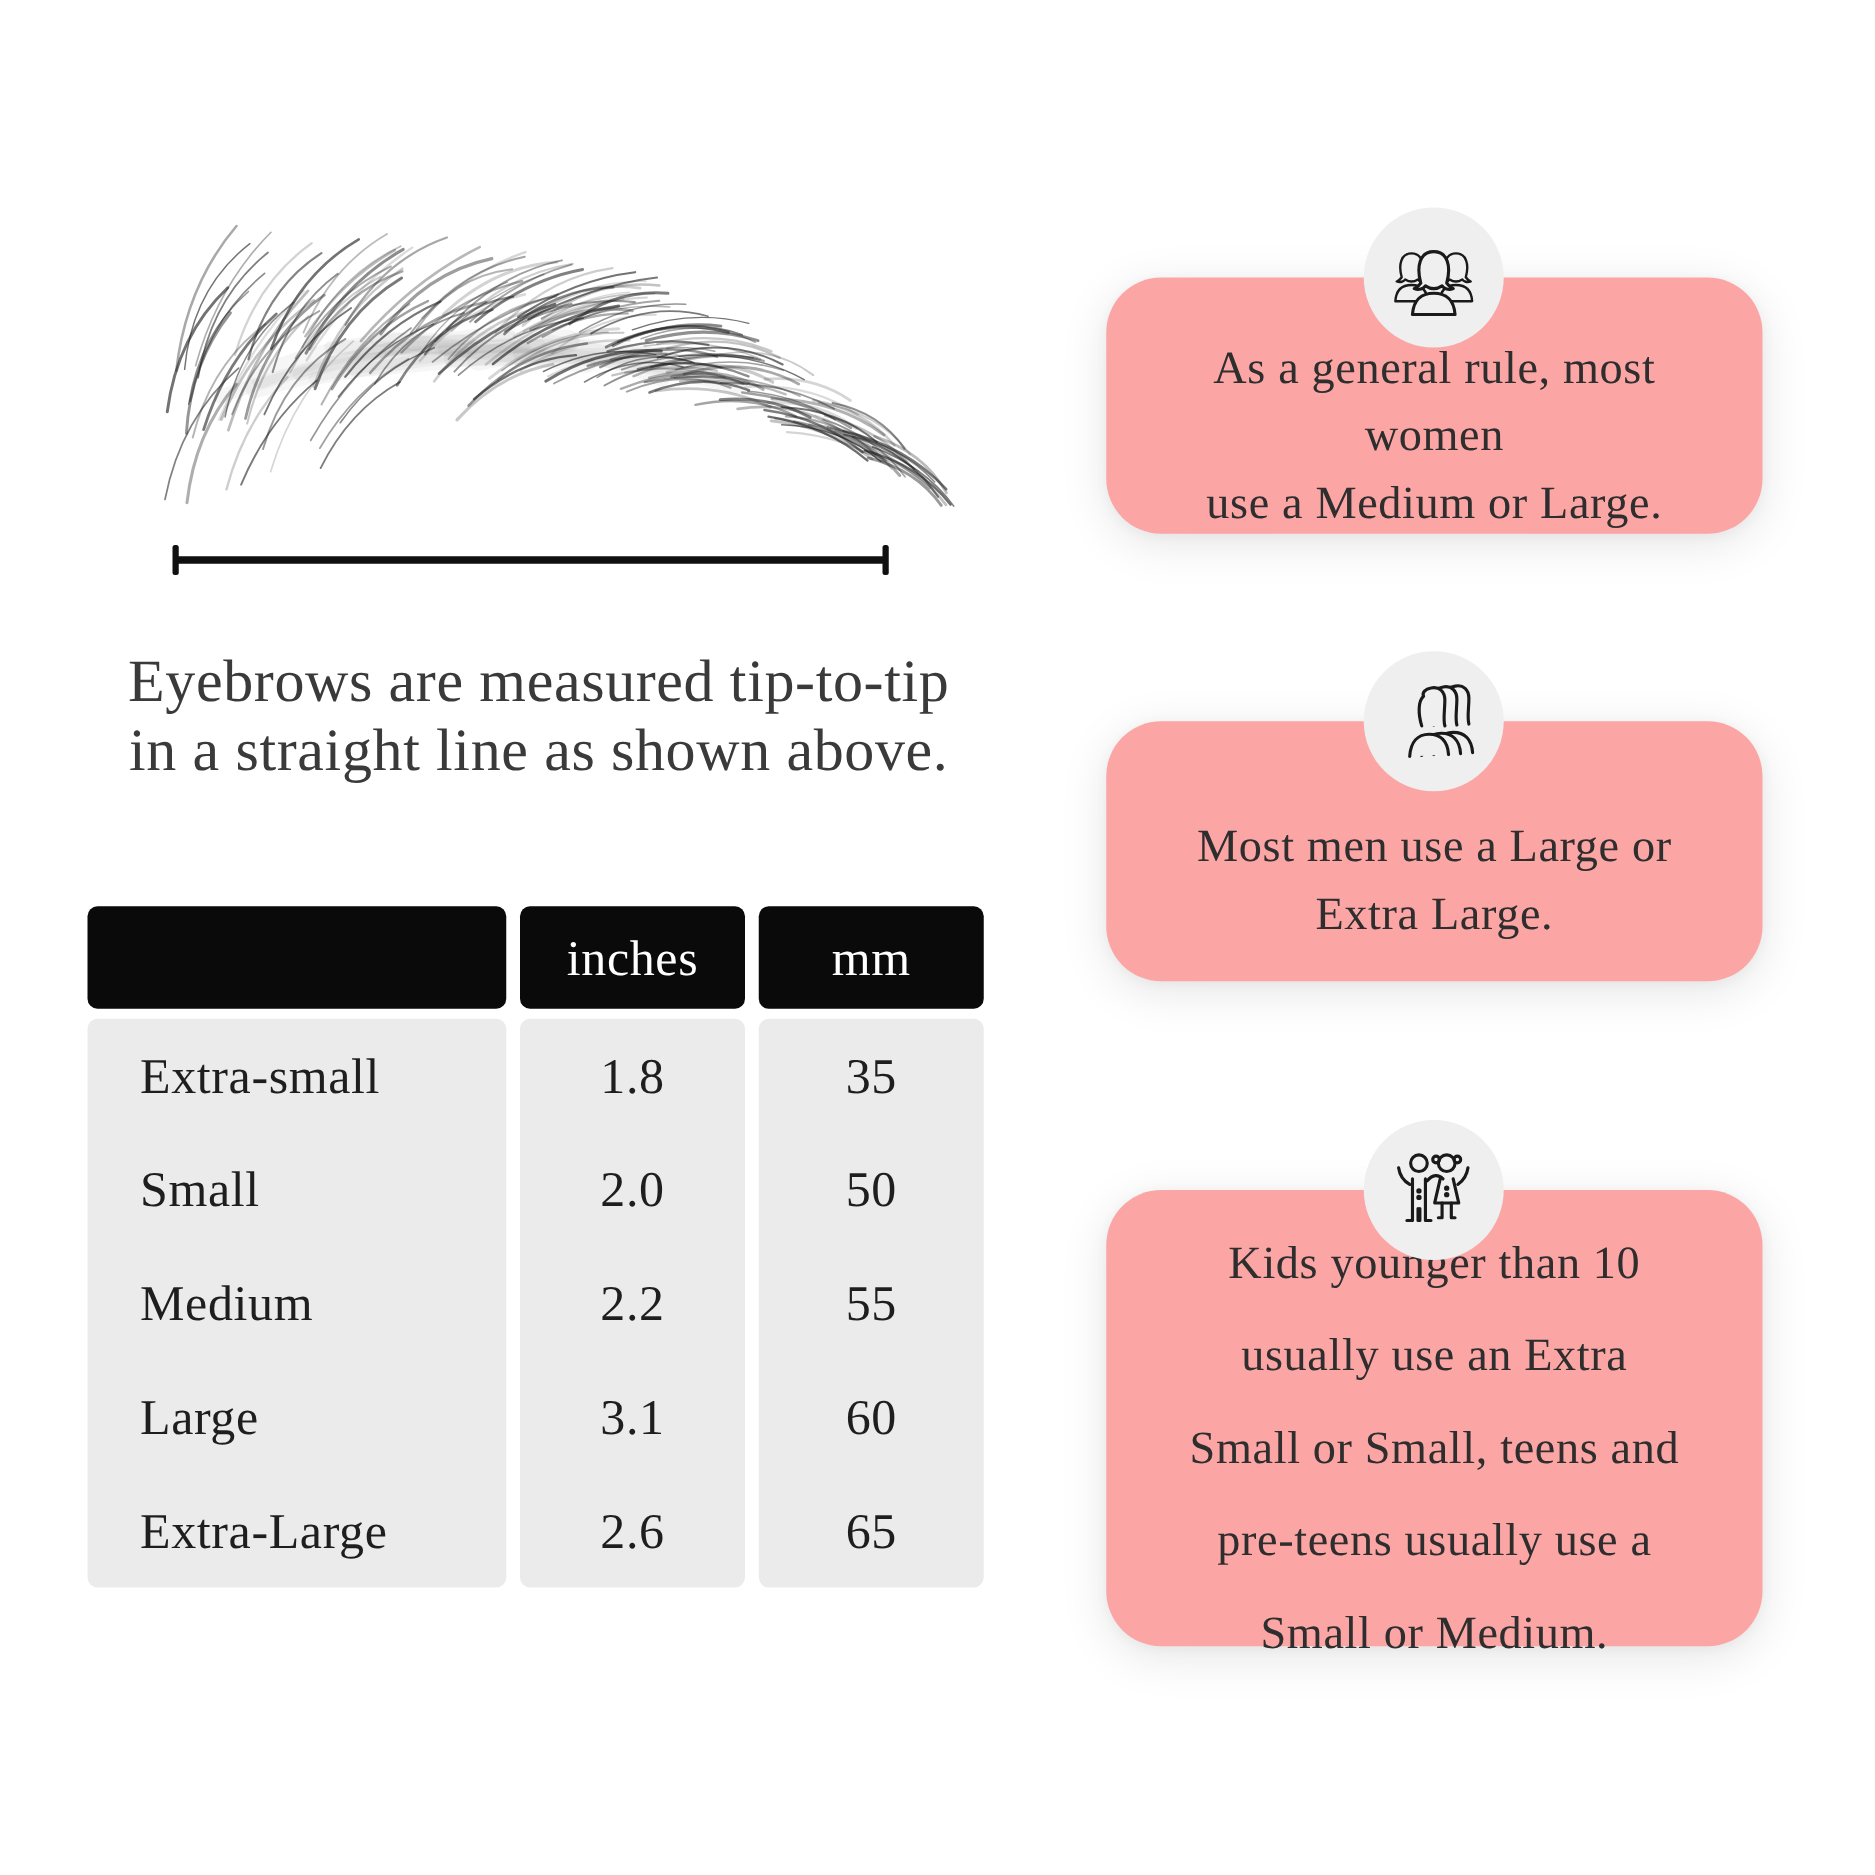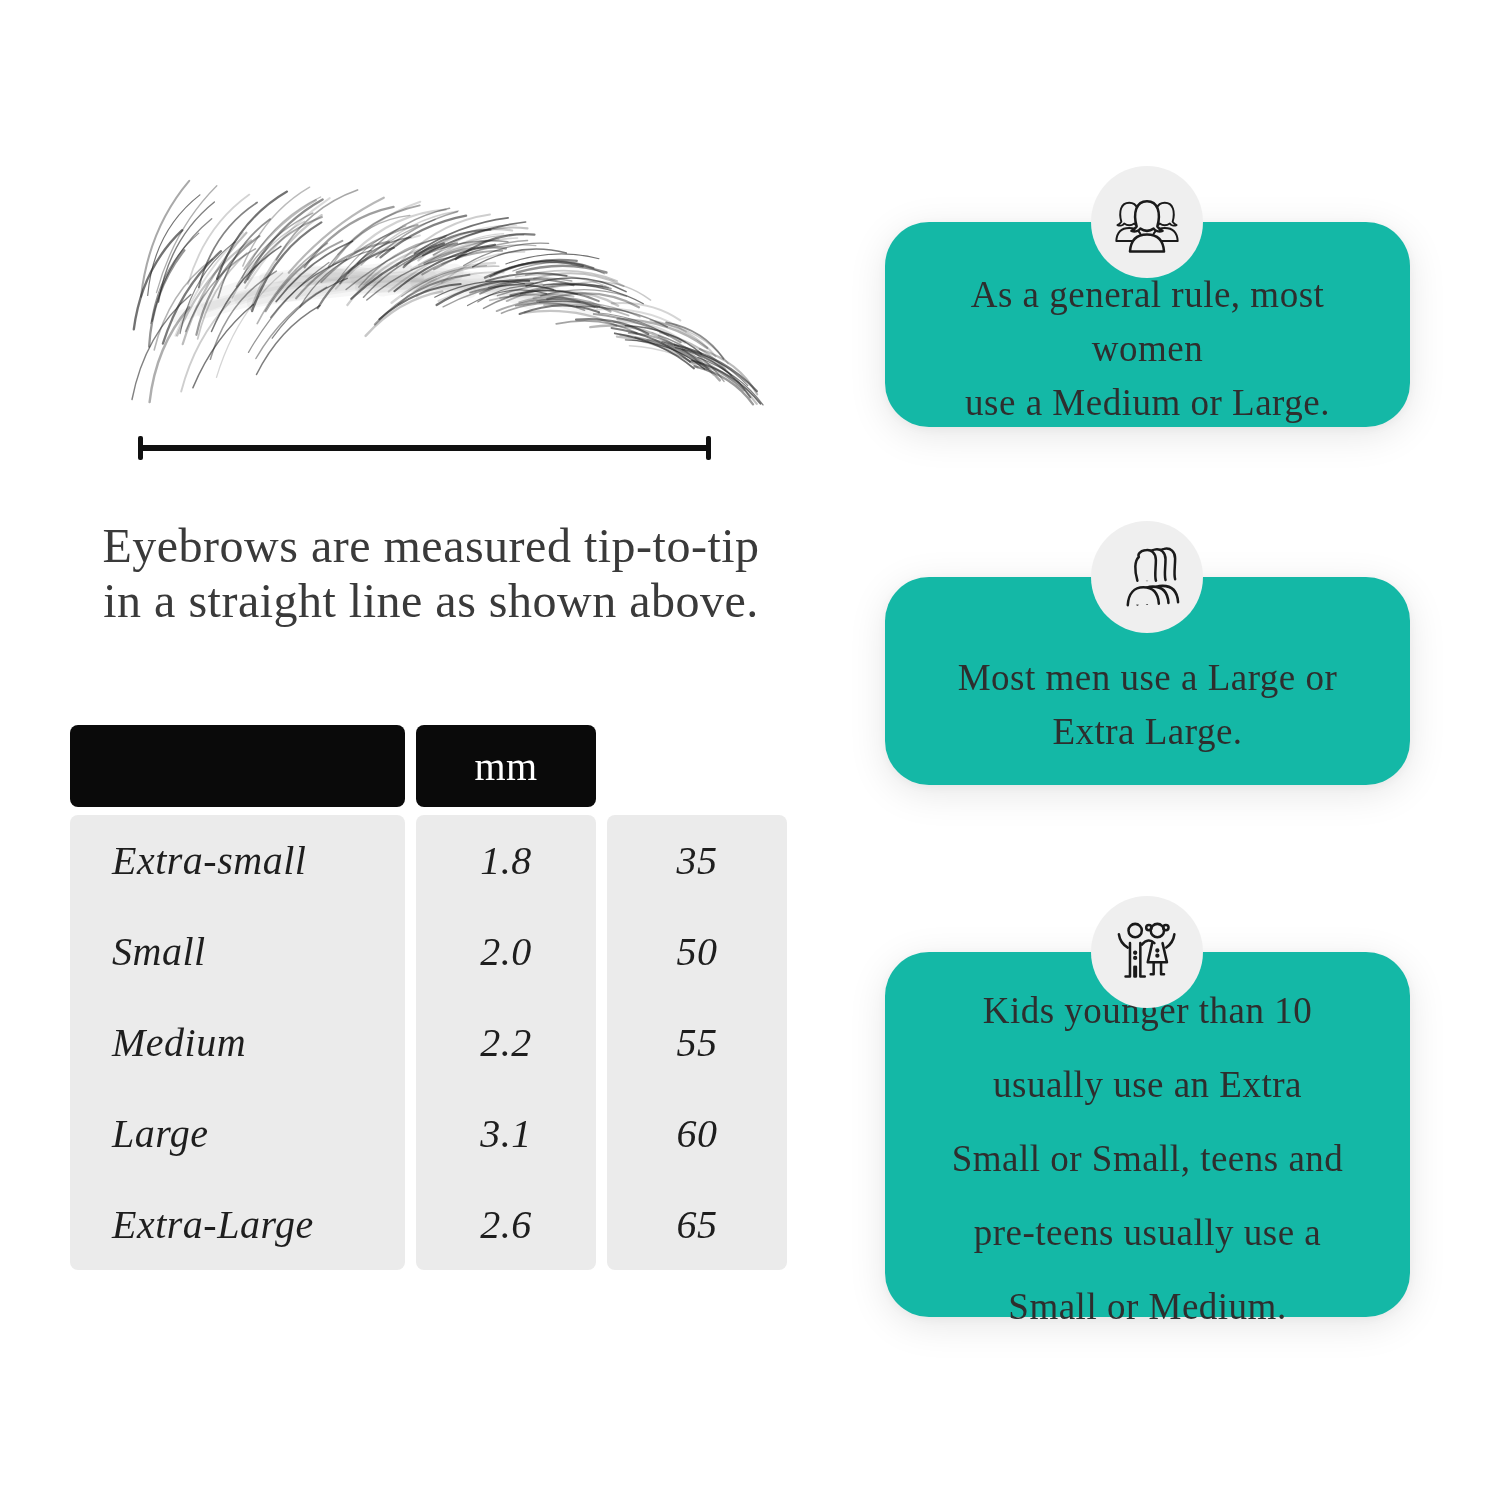--- a/index.html
+++ b/index.html
@@ -15,26 +15,26 @@
   .measure-line .cap{position:absolute;top:0;width:5px;height:24px;background:#101010;border-radius:2px;}
   .cap-left{left:0;} .cap-right{right:0;}
   .caption{position:absolute;left:78px;top:518px;width:706px;text-align:center;
     font-size:48px;line-height:55px;color:#3a3a3a;letter-spacing:.5px;}
   
   .size-table{position:absolute;left:70px;top:725px;width:717px;}
   .trow{display:grid;grid-template-columns:335px 180px 180px;column-gap:11px;}
   .th{height:82px;background:#0a0a0a;border-radius:8px;color:#ffffff;font-size:40px;
     display:flex;align-items:center;justify-content:center;letter-spacing:.5px;}
   .tbody{margin-top:8px;}
-  .tcol{background:#ebebeb;border-radius:8px;display:flex;flex-direction:column;font-style:italic;}
+  .tcol{background:#ebebeb;border-radius:8px;display:flex;flex-direction:column;}
   .cell{height:91px;display:flex;align-items:center;justify-content:center;
     font-size:40px;color:#1e1e1e;letter-spacing:.5px;}
   .cell.label{justify-content:flex-start;padding-left:42px;}
   
-  .card{position:absolute;left:885px;width:525px;background:#14b8a6;border-radius:44px;
+  .card{position:absolute;left:885px;width:525px;background:#fca5a5;border-radius:44px;
     box-shadow:0 8px 38px rgba(0,0,0,.10),0 2px 10px rgba(0,0,0,.04);
     box-sizing:border-box;display:flex;flex-direction:column;align-items:center;justify-content:center;
     text-align:center;font-size:37px;line-height:54px;color:#2e2e2e;letter-spacing:.5px;
     padding:48px 28px 0 28px;}
   .card-1{top:222px;height:205px;}
   .card-2{top:577px;height:208px;}
   .card-3{top:952px;height:365px;gap:20px;}
   .badge{position:absolute;left:1091px;width:112px;height:112px;border-radius:50%;background:#efefef;
     display:flex;align-items:center;justify-content:center;z-index:3;}
   .badge-1{top:166px;} .badge-2{top:521px;} .badge-3{top:896px;}
@@ -249,20 +249,21 @@
   </div>
 
   <div class="caption">
     <div>Eyebrows are measured tip-to-tip</div>
     <div>in a straight line as shown above.</div>
   </div>
 
   <div class="size-table">
     <div class="trow">
       <div class="th"></div>
+      <div class="th">inches</div>
       <div class="th">mm</div>
     </div>
     <div class="trow tbody">
       <div class="tcol">
         <div class="cell label">Extra-small</div>
         <div class="cell label">Small</div>
         <div class="cell label">Medium</div>
         <div class="cell label">Large</div>
         <div class="cell label">Extra-Large</div>
       </div>

